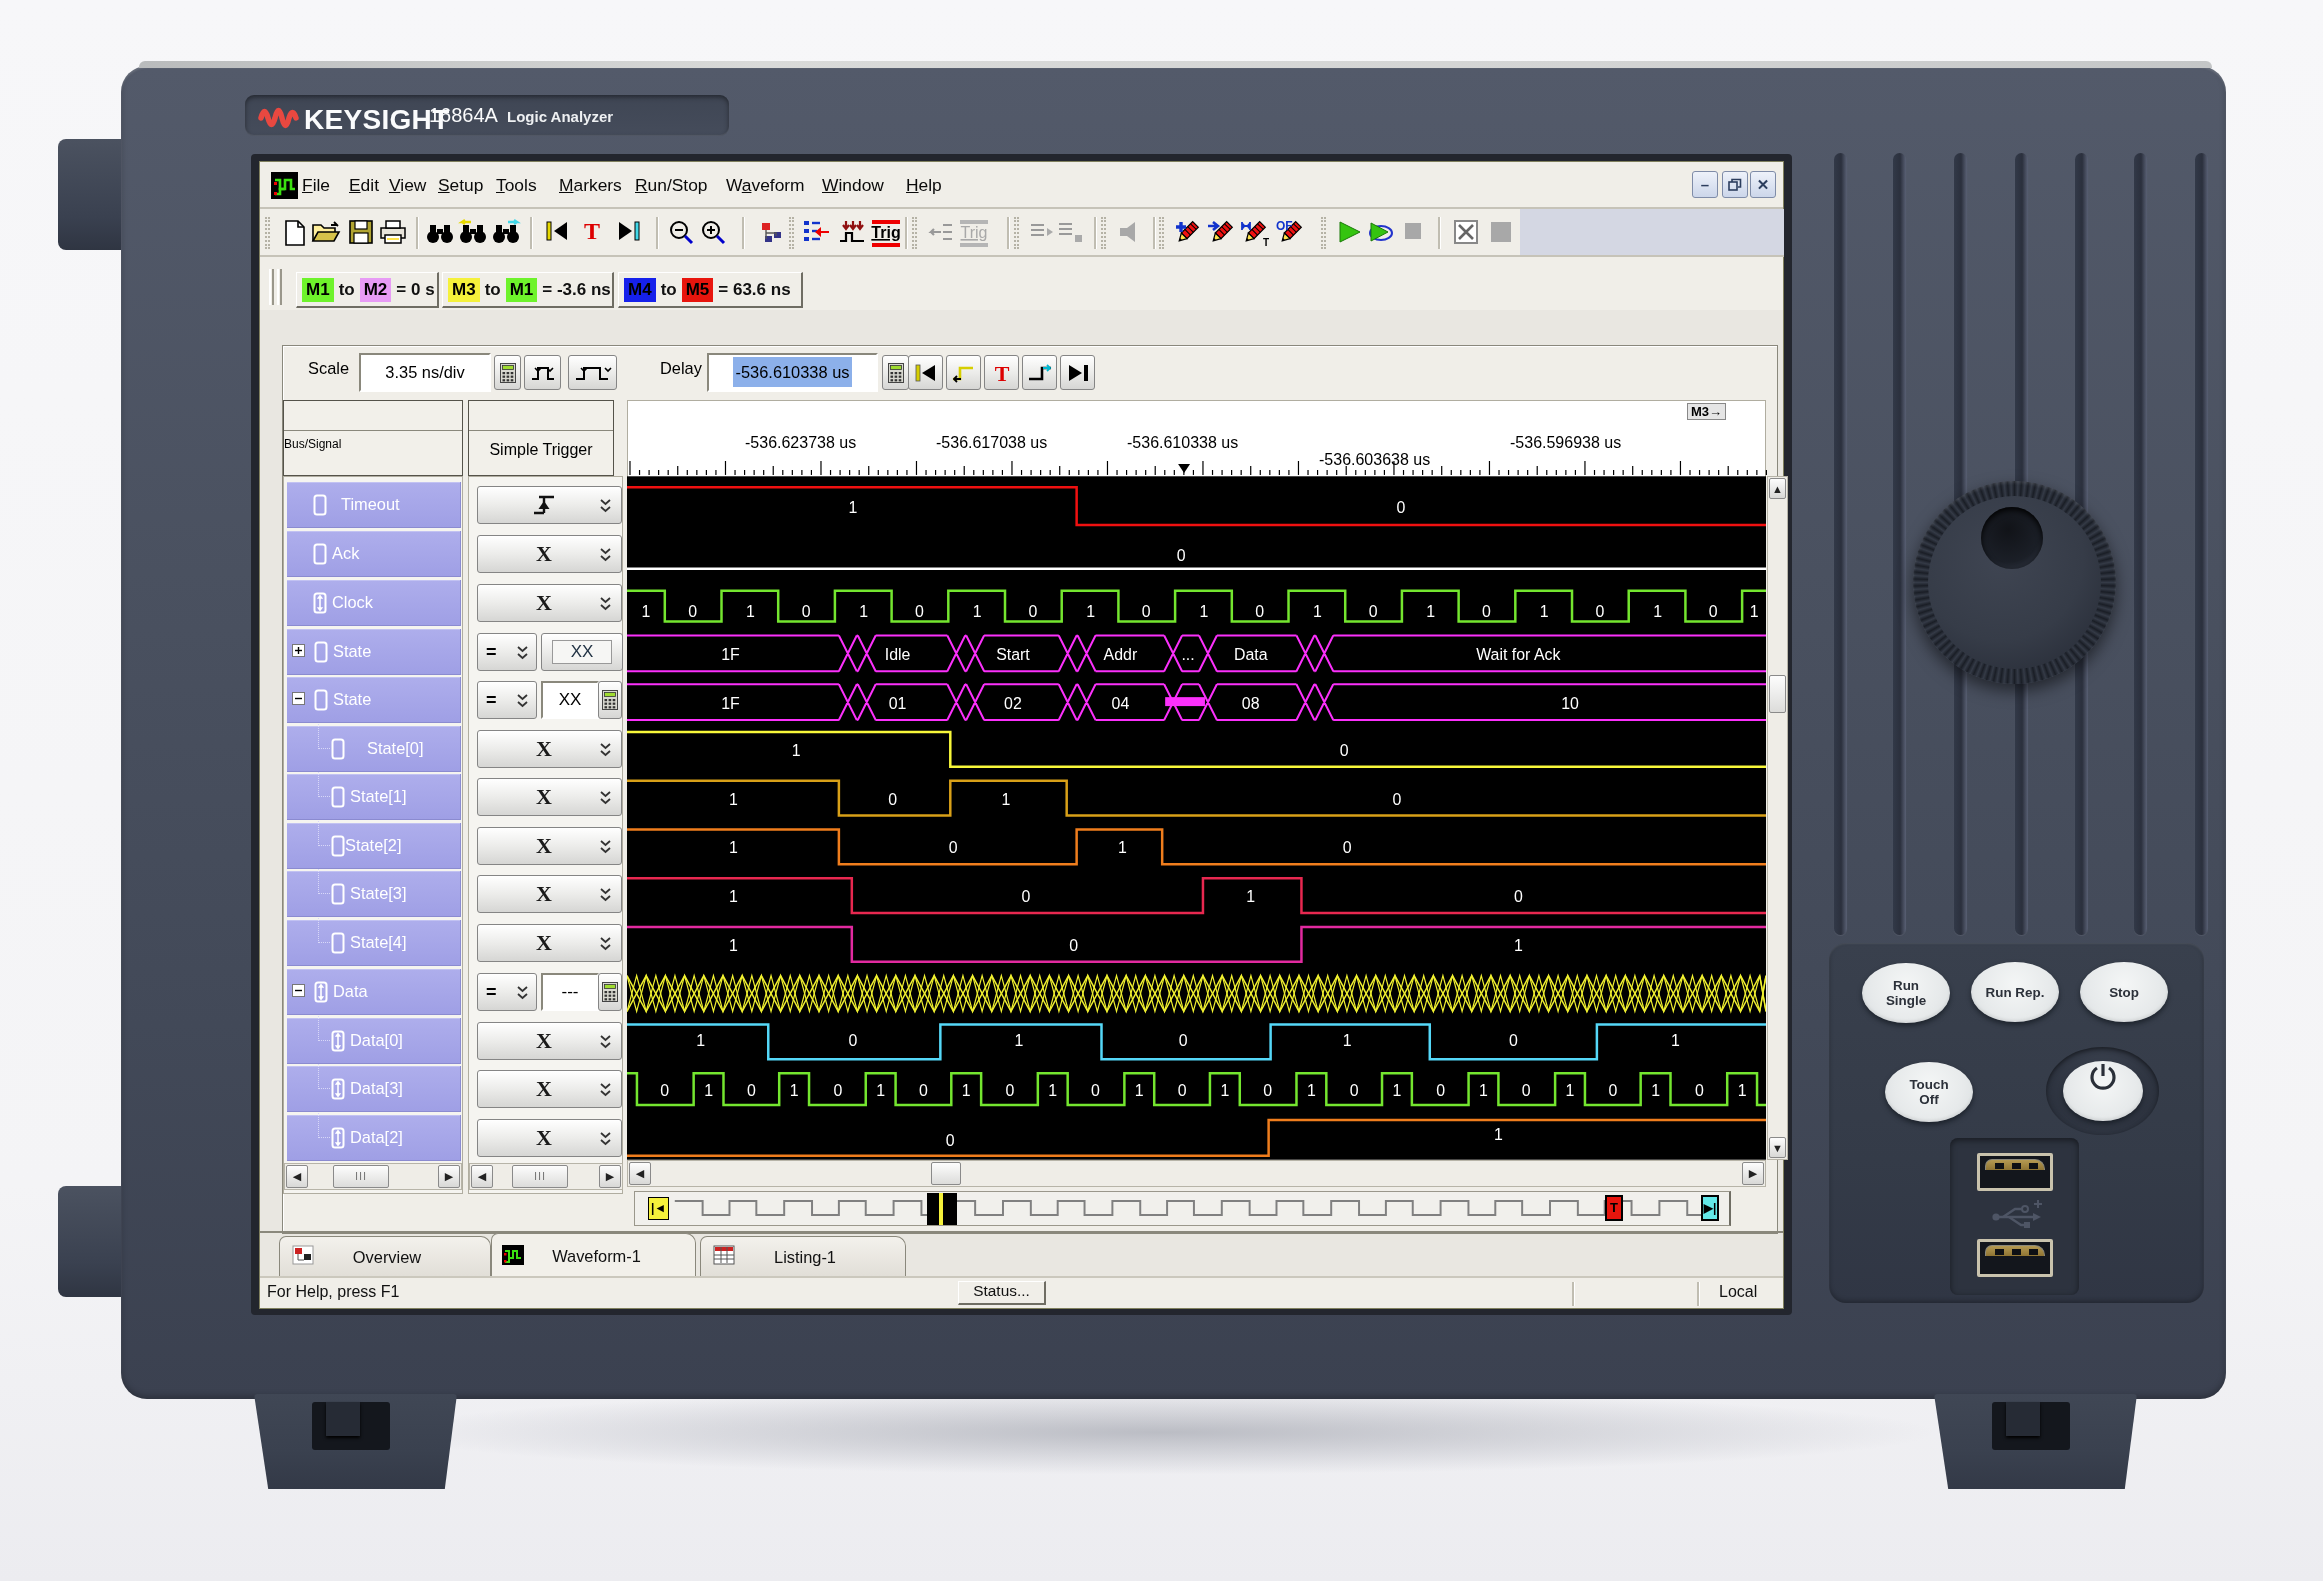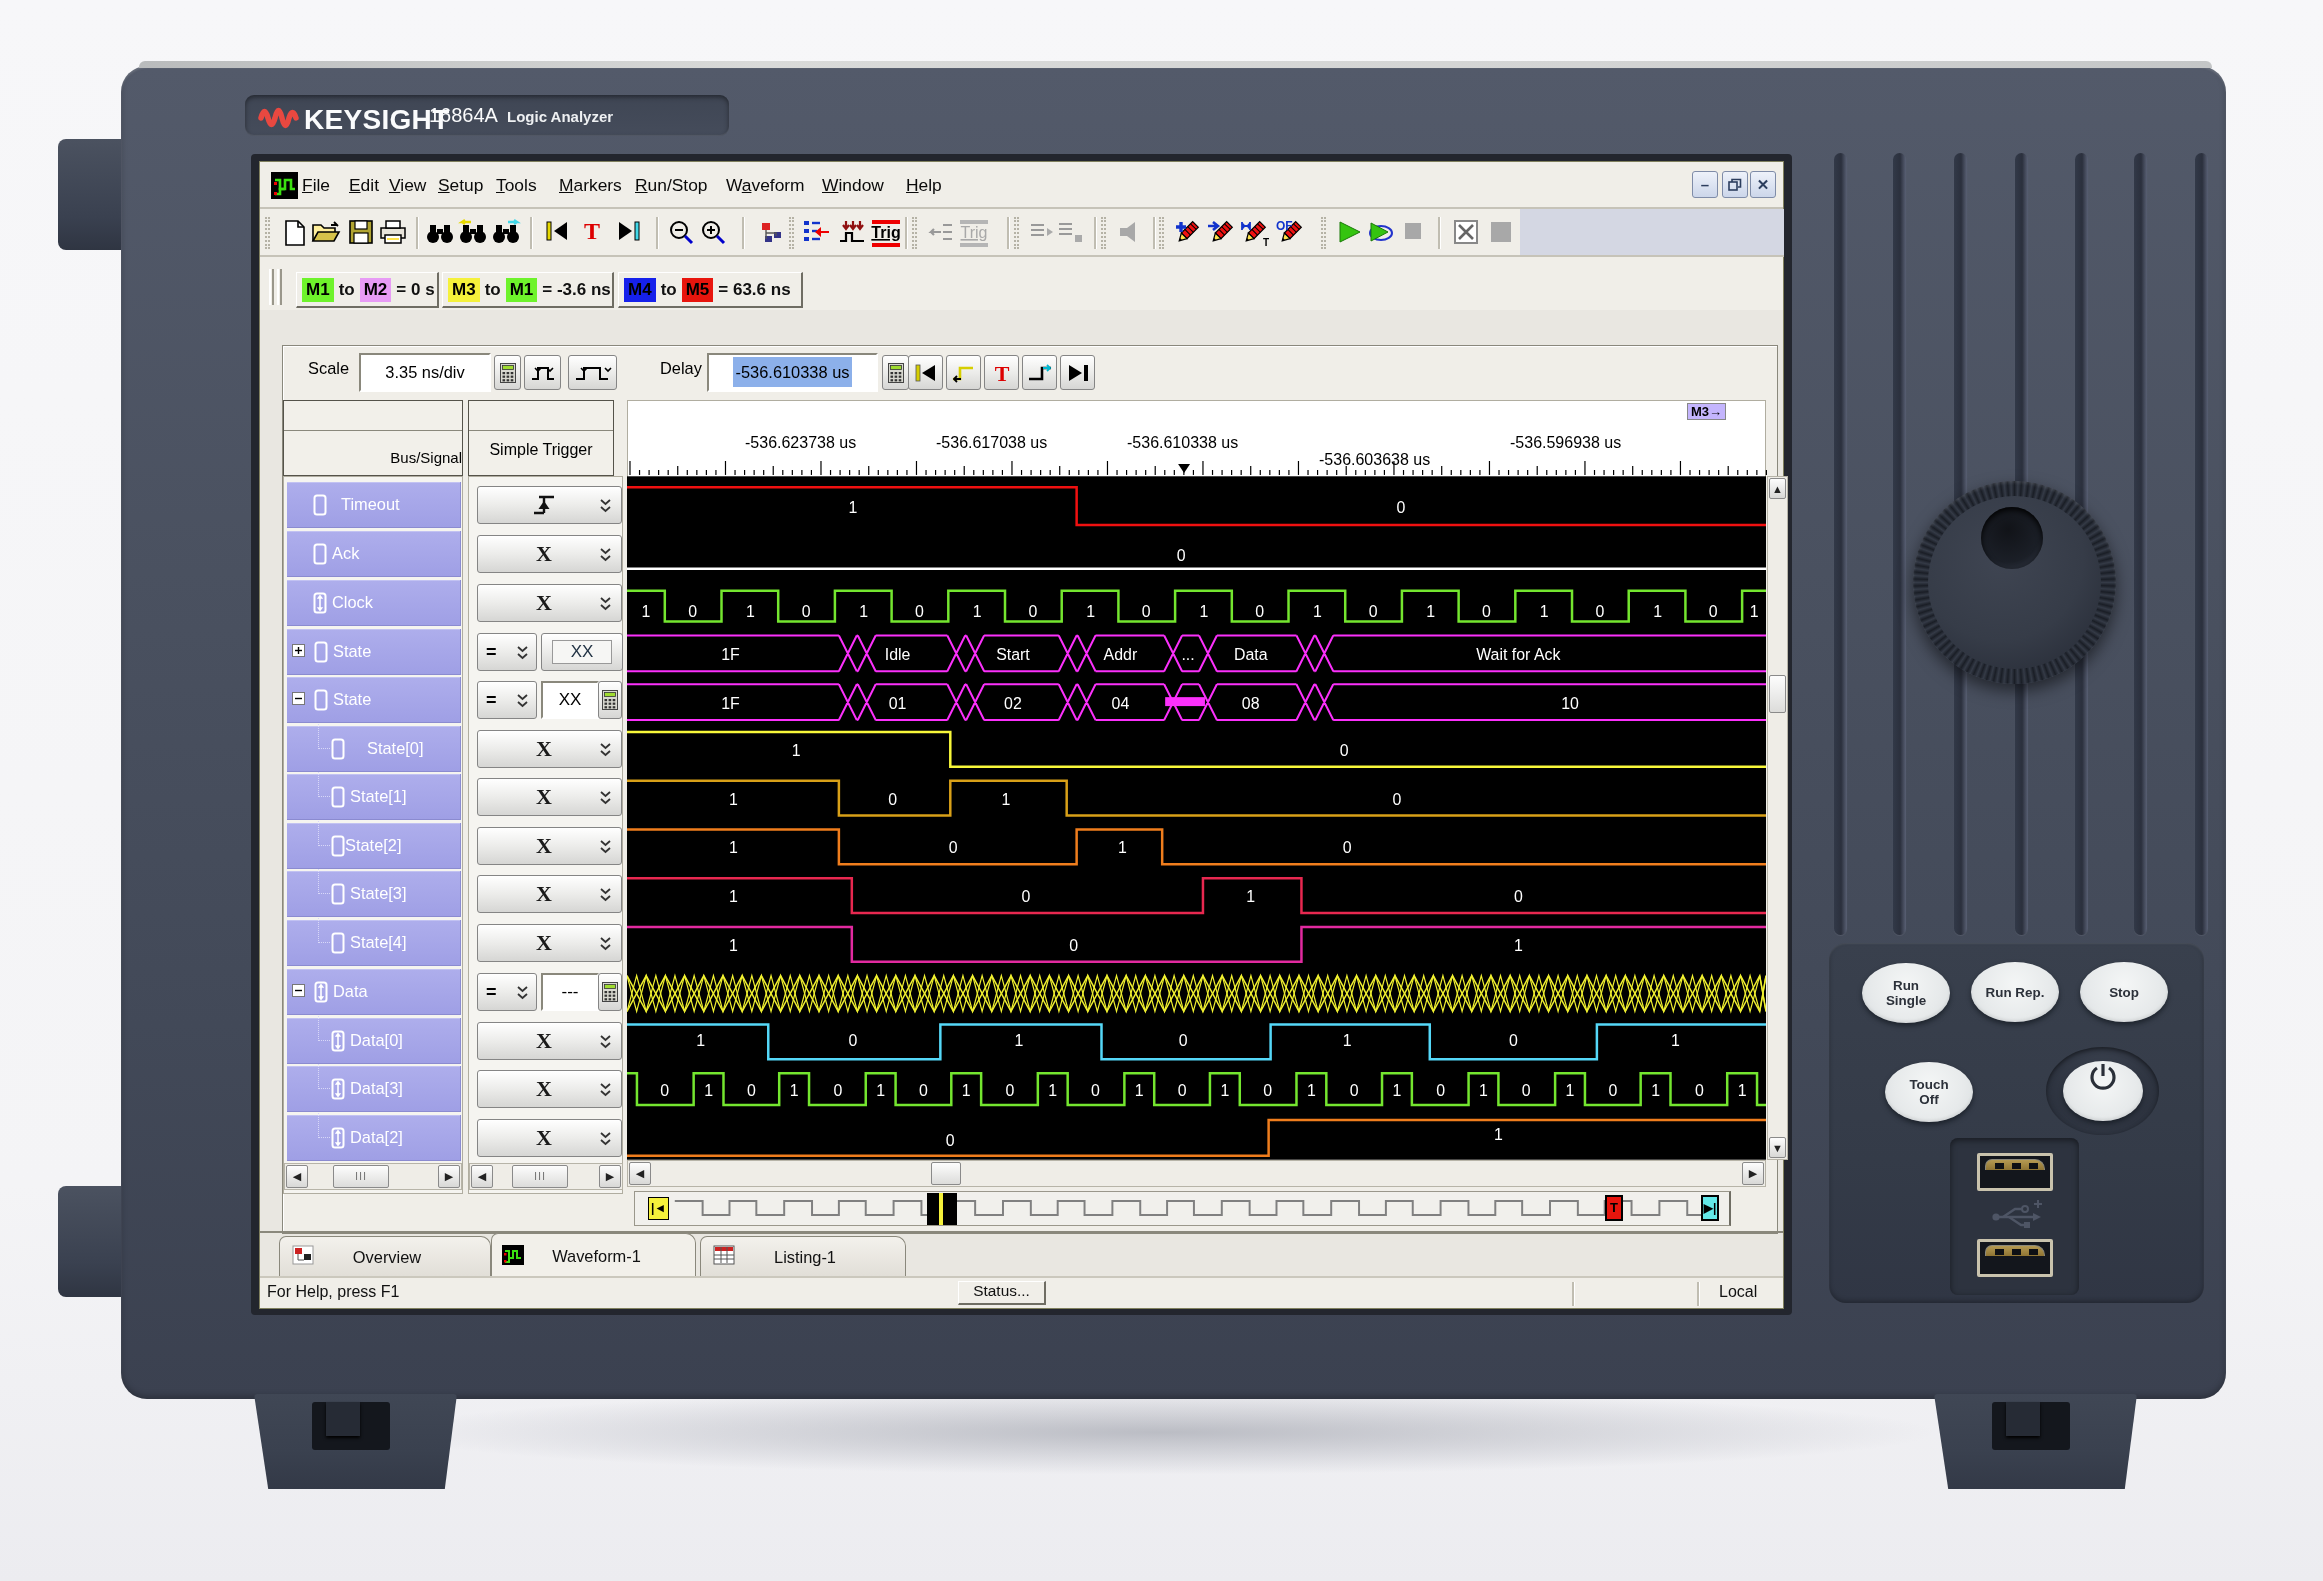--- a/index.html
+++ b/index.html
@@ -431,28 +431,28 @@
           </svg>
         </div>
         <div class="abs sbtn" style="left:777px;top:9px;width:35px;height:35px">
           <svg width="24" height="20" viewBox="0 0 24 20">
             <rect x="18" y="2" width="4" height="16" fill="#000"></rect>
             <path d="M3,2 L16,10 L3,18 z" fill="#000"></path>
           </svg>
         </div>
         <div class="abs hdrbox" style="left:0px;top:54px;width:180px;height:76px">
           <div style="position:absolute;left:0;top:29px;width:100%;border-top:1px solid #8a887c"></div>
-          <div style="position:absolute;width:100%;top:48px;text-align:right;font-size:15px">Bus/Signal</div>
+          <div style="position:absolute;width:100%;top:36px;text-align:left;font-size:12px">Bus/Signal</div>
         </div>
         <div class="abs hdrbox" style="left:185px;top:54px;width:146px;height:76px">
           <div style="position:absolute;left:0;top:29px;width:100%;border-top:1px solid #8a887c"></div>
           <div style="position:absolute;width:100%;top:40px;text-align:center;font-size:16px">Simple Trigger</div>
         </div>
         <div class="abs" style="left:344px;top:54px;width:1139px;height:77px;background:#fff;border:1px solid #b0ada0;border-bottom:none">
-          <span class="abs" style="left:1059px;top:2px;background:#c4b5fd;border:1px solid #888;font-size:13px;font-weight:bold;padding:0 3px">M3→</span>
+          <span class="abs" style="left:1059px;top:2px;background:#e5e5e5;border:1px solid #888;font-size:13px;font-weight:bold;padding:0 3px">M3→</span>
           <span class="abs tl" style="left:117px;top:33px">-536.623738 us</span>
           <span class="abs tl" style="left:308px;top:33px">-536.617038 us</span>
           <span class="abs tl" style="left:499px;top:33px">-536.610338 us</span>
           <span class="abs tl" style="left:691px;top:50px">-536.603638 us</span>
           <span class="abs tl" style="left:882px;top:33px">-536.596938 us</span>
           <svg width="1139" height="20" viewBox="0 0 1145 20" style="position:absolute;left:0;bottom:1px">
             <line x1="2.0" y1="5" x2="2.0" y2="19" stroke="#000" stroke-width="1.2"></line>
             <line x1="11.6" y1="14" x2="11.6" y2="19" stroke="#000" stroke-width="1.2"></line>
             <line x1="21.2" y1="14" x2="21.2" y2="19" stroke="#000" stroke-width="1.2"></line>
             <line x1="30.8" y1="14" x2="30.8" y2="19" stroke="#000" stroke-width="1.2"></line>

